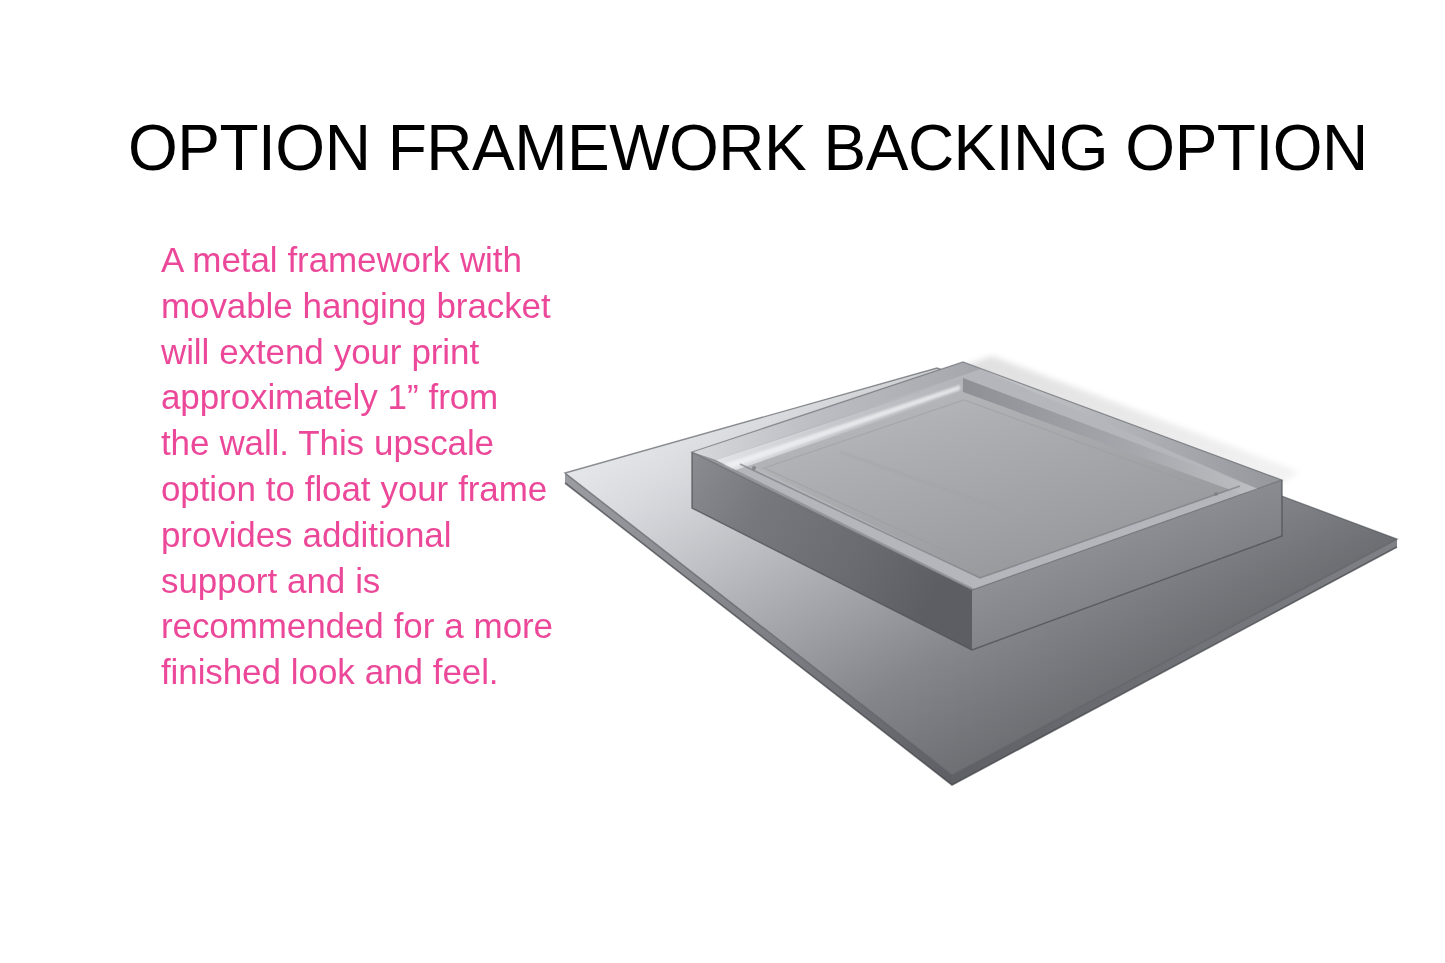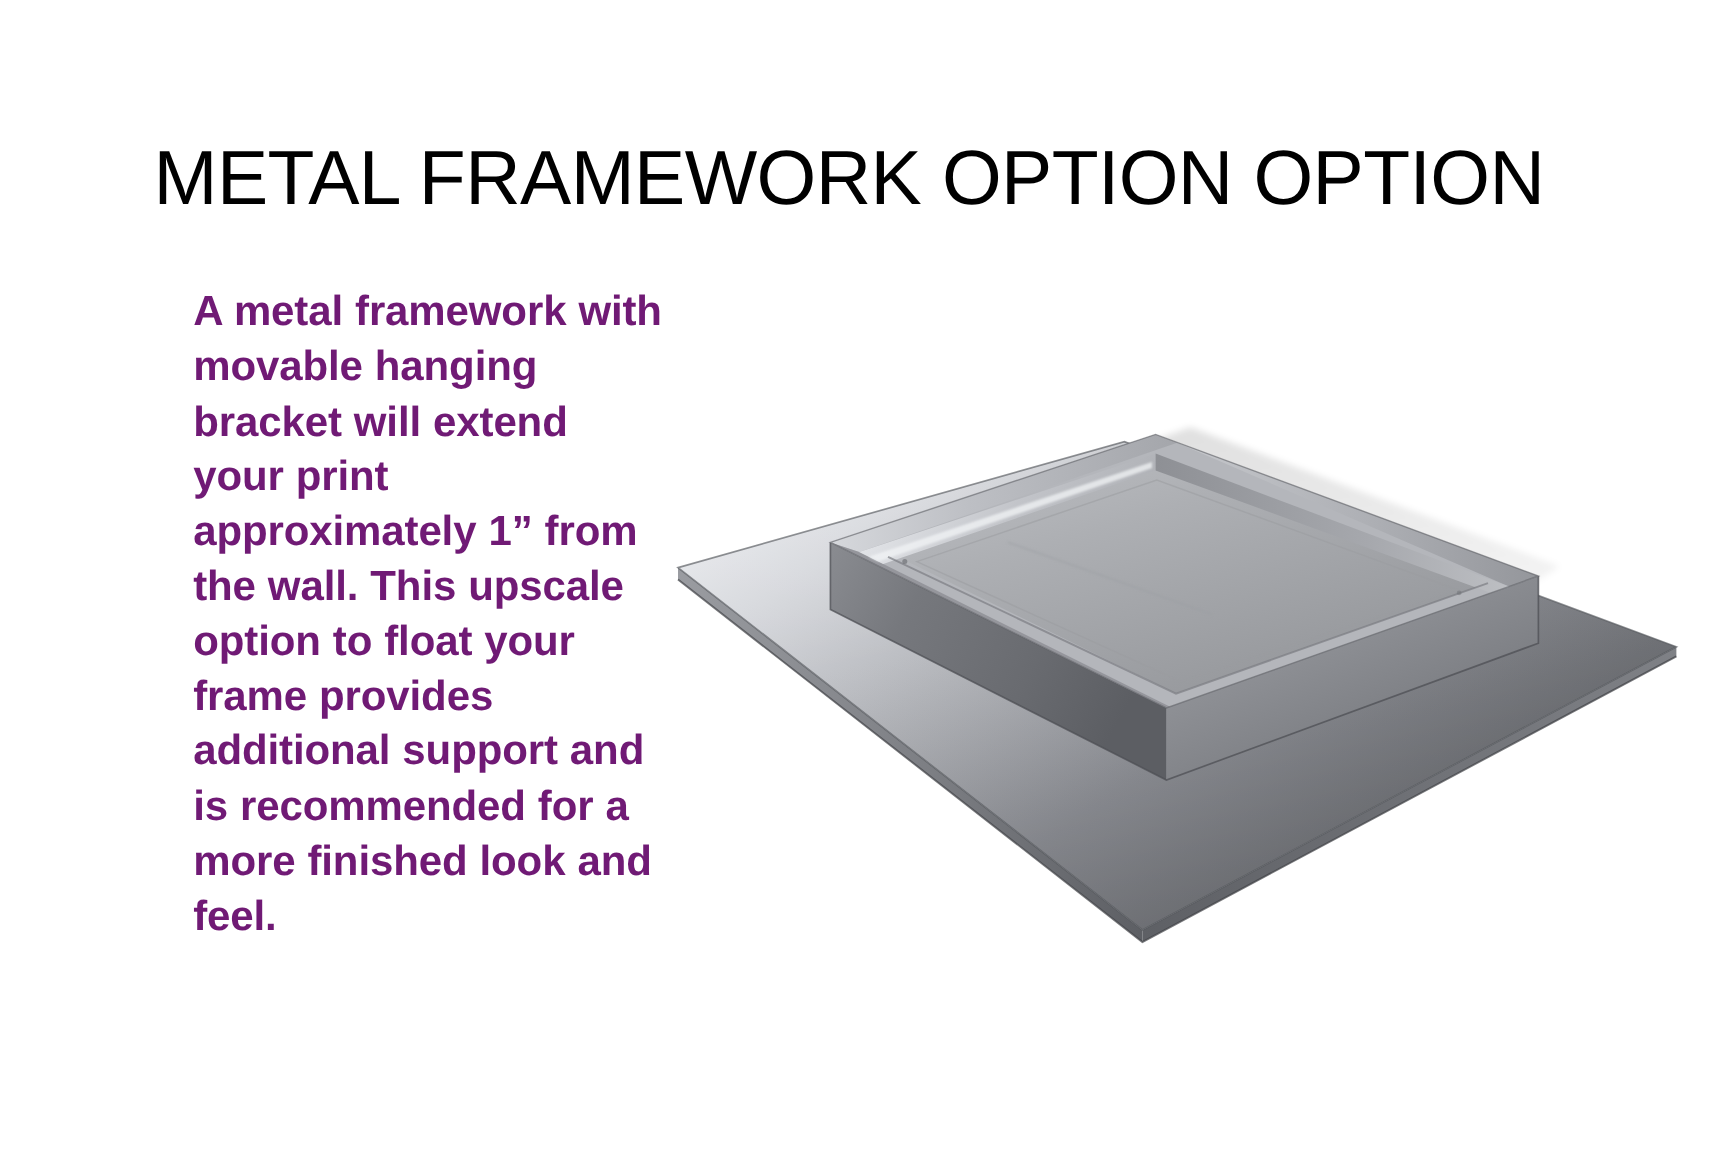--- a/index.html
+++ b/index.html
@@ -35,22 +35,22 @@
   }
 
   
   #body-text {
     position: absolute;
     left: 161px;
     top: 226px;
     width: 392px;
     font-size: 35px;
     line-height: 45.8px;
-    font-weight: 700;
-    color: #701a75;
+    font-weight: 400;
+    color: #ec4899;
     letter-spacing: -0.1px;
     word-spacing: 0.4px;
     margin-top: 11px;
   }
 
   
   #product-photo {
     position: absolute;
     left: 540px;
     top: 340px;
@@ -61,21 +61,21 @@
     display: block;
     width: 100%;
     height: 100%;
   }
 </style>
 </head>
 <body>
 
 <div id="slide">
 
-  <h1 id="slide-title">METAL FRAMEWORK OPTION OPTION</h1>
+  <h1 id="slide-title">OPTION FRAMEWORK BACKING OPTION</h1>
 
   <p id="body-text">A metal framework with movable hanging bracket will extend your print approximately 1” from the wall. This upscale option to float your frame provides additional support and is recommended for a more finished look and feel.</p>
 
   <div id="product-photo">
     <svg viewBox="0 0 880 470" preserveAspectRatio="none">
       <defs>
 
         <linearGradient id="plateTop" x1="0" y1="0.15" x2="1" y2="0.85">
           <stop offset="0%" stop-color="#e6e8ec"></stop>
           <stop offset="14%" stop-color="#d2d4d9"></stop>

